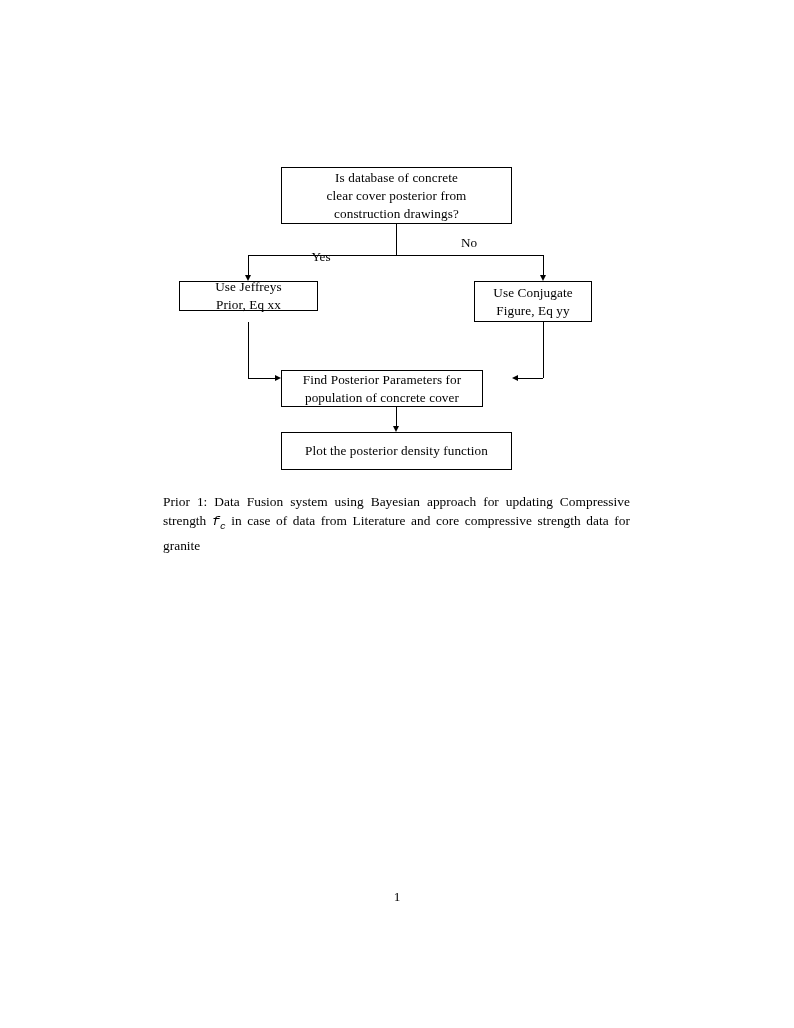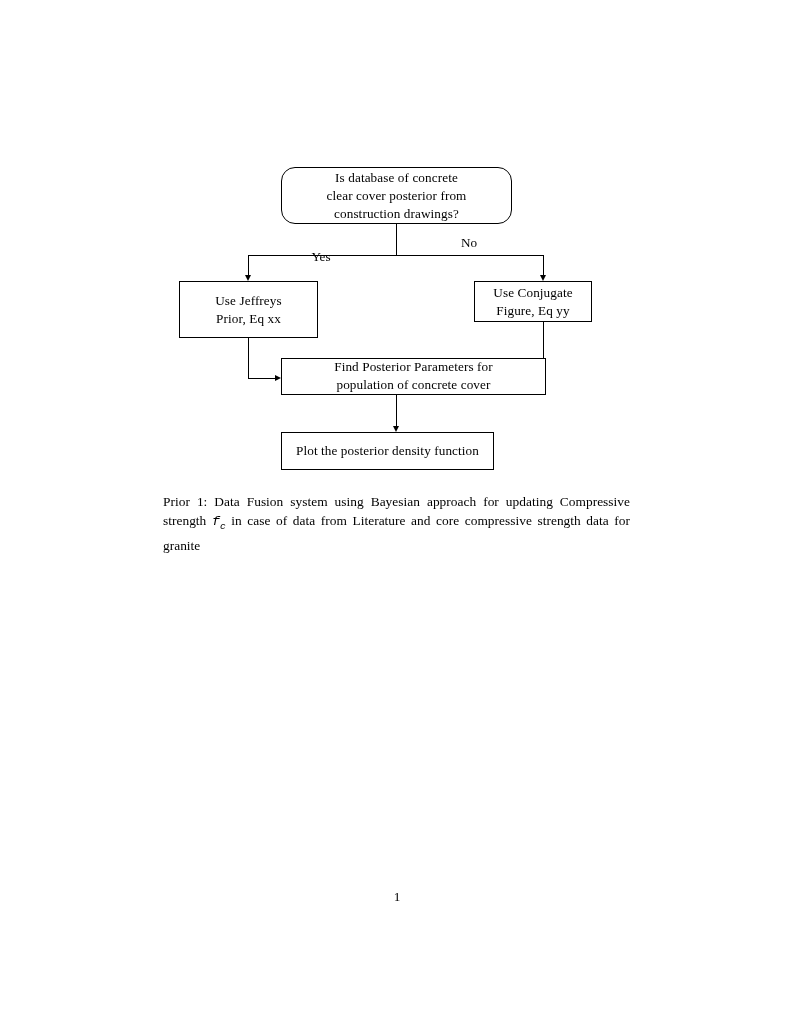--- a/index.html
+++ b/index.html
@@ -42,25 +42,25 @@
     align-items: center;
     justify-content: center;
     text-align: center;
     font-size: 13.2px;
     line-height: 18px;
     letter-spacing: 0.1px;
     z-index: 3;
   }
   .node .ln { display: block; white-space: nowrap; }
 
-  #node-decision { left: 281px; top: 167px; width: 231px; height: 57px; border-radius: 14px; }
-  #node-jeffreys { left: 179px; top: 281px; width: 139px; height: 57px; }
+  #node-decision { left: 281px; top: 167px; width: 231px; height: 57px; }
+  #node-jeffreys { left: 179px; top: 281px; width: 139px; height: 30px; }
   #node-conjugate { left: 474px; top: 281px; width: 118px; height: 41px; }
-  #node-posterior { left: 281px; top: 358px; width: 265px; height: 37px; justify-content: flex-end; }
-  #node-plot      { left: 281px; top: 432px; width: 213px; height: 38px; text-align: right; }
+  #node-posterior { left: 281px; top: 370px; width: 202px; height: 37px; }
+  #node-plot      { left: 281px; top: 432px; width: 231px; height: 38px; text-align: right; }
 
   
   .edge {
     position: absolute;
     background: #000000;
     z-index: 2;
   }
   .vline { width: 1px; }
   .hline { height: 1px; }
 

